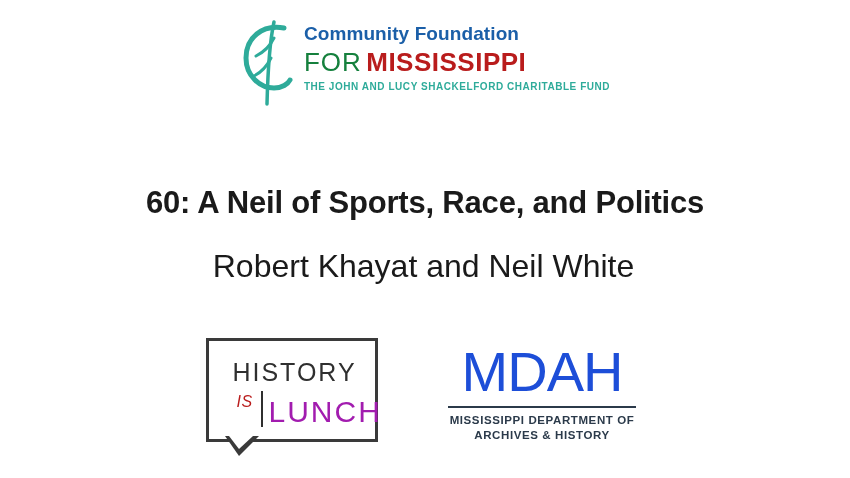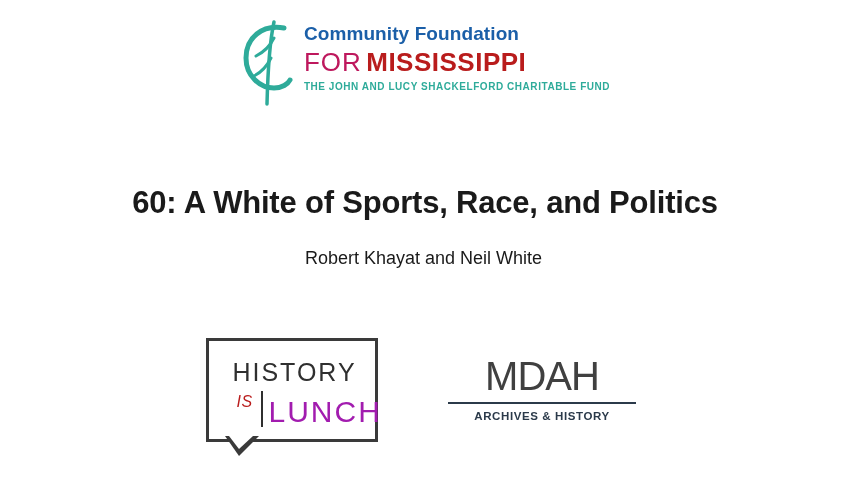--- a/index.html
+++ b/index.html
@@ -53,21 +53,21 @@
     white-space: nowrap;
   }
   .cfm-line2 {
     margin-top: 6px;
     line-height: 1;
     white-space: nowrap;
   }
   .cfm-for {
     font-size: 26px;
     font-weight: 400;
-    color: #be185d;
+    color: #15803d;
     letter-spacing: 1px;
   }
   .cfm-ms {
     font-size: 26px;
     font-weight: 700;
     color: #b91c1c;
     letter-spacing: 0.5px;
   }
   .cfm-line3 {
     margin-top: 7px;
@@ -90,34 +90,34 @@
     font-weight: 700;
     color: #1a1a1a;
     letter-spacing: -0.2px;
   }
   .subtitle {
     position: absolute;
     top: 248px;
     left: 0;
     width: 847px;
     text-align: center;
-    font-size: 18px;
+    font-size: 32px;
     font-weight: 400;
     color: #1a1a1a;
   }
 
   
   .bottom-logos {
     position: absolute;
     top: 338px;
     left: 0;
     width: 850px;
     display: flex;
     justify-content: center;
-    align-items: center;
+    align-items: flex-end;
     gap: 62px;
   }
 
   
   .hil {
     position: relative;
     width: 172px;
     height: 104px;
     border: 3px solid #3a3a3a;
     box-sizing: border-box;
@@ -180,23 +180,23 @@
     border-top: 13px solid #ffffff;
   }
 
   
   .mdah {
     width: 205px;
     text-align: center;
     position: relative;
   }
   .mdah-mark {
-    font-size: 40px;
-    font-weight: 400;
-    color: #404040;
+    font-size: 56px;
+    font-weight: 400;
+    color: #1d4ed8;
     letter-spacing: -1px;
     line-height: 1;
   }
   .mdah-rule {
     width: 188px;
     height: 2px;
     background: #2b3a4a;
     margin: 6px auto 5px auto;
   }
   .mdah-sub1,
@@ -227,35 +227,36 @@
         <div class="cfm-line1">Community Foundation</div>
         <div class="cfm-line2">
           <span class="cfm-for">FOR</span>
           <span class="cfm-ms">MISSISSIPPI</span>
         </div>
         <div class="cfm-line3">THE JOHN AND LUCY SHACKELFORD CHARITABLE FUND</div>
       </div>
     </div>
   </div>
 
-  <div class="title">60: A White of Sports, Race, and Politics</div>
+  <div class="title">60: A Neil of Sports, Race, and Politics</div>
   <div class="subtitle">Robert Khayat and Neil White</div>
 
   <div class="bottom-logos">
 
     <div class="hil">
       <div class="hil-history">HISTORY</div>
       <div class="hil-is">IS</div>
       <div class="hil-bar"></div>
       <div class="hil-lunch">LUNCH</div>
       <div class="hil-tail"></div>
       <div class="hil-tail-inner"></div>
     </div>
 
     <div class="mdah">
       <div class="mdah-mark">MDAH</div>
       <div class="mdah-rule"></div>
+      <div class="mdah-sub1">MISSISSIPPI DEPARTMENT OF</div>
       <div class="mdah-sub2">ARCHIVES &amp; HISTORY</div>
     </div>
 
   </div>
 
 </div>
 
 </body></html>

